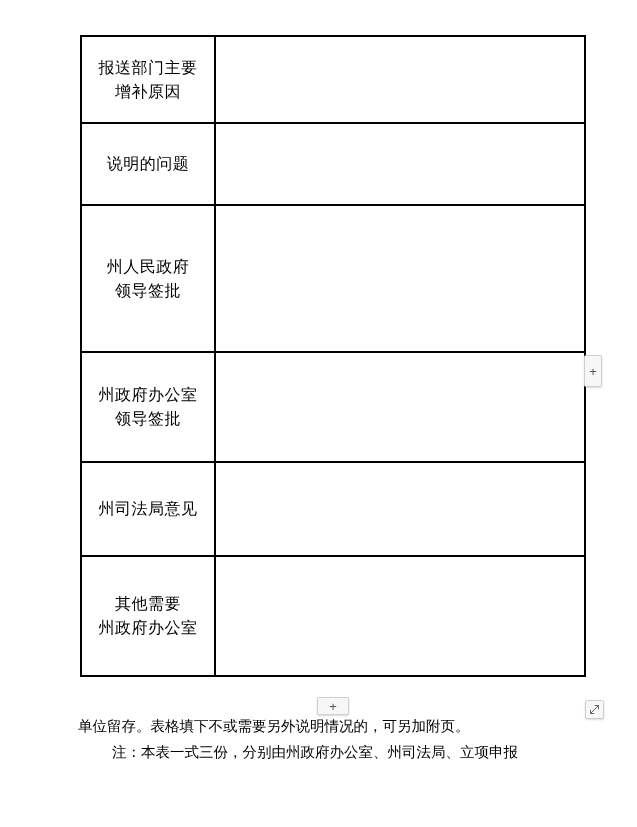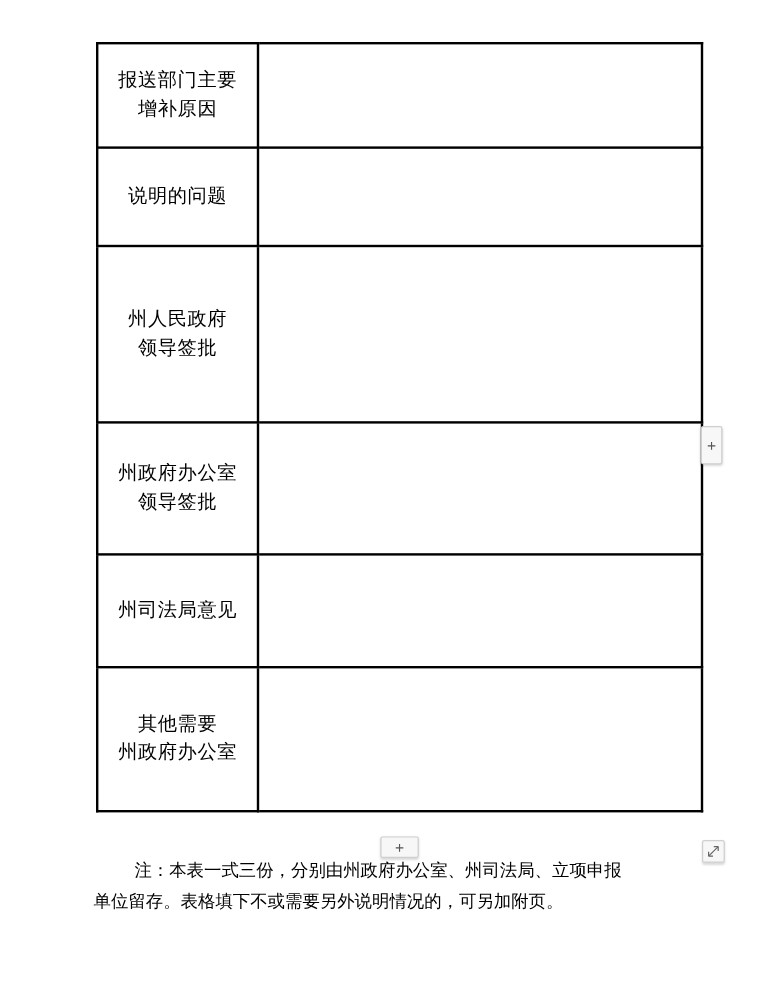--- a/index.html
+++ b/index.html
@@ -193,17 +193,17 @@
 
   <div class="resize-grip">
     <svg width="11" height="11" viewBox="0 0 11 11">
       <path d="M9.5 1.5 L1.5 9.5" stroke="#666" stroke-width="1" fill="none"></path>
       <path d="M9.5 1.5 L5.8 1.5 M9.5 1.5 L9.5 5.2" stroke="#666" stroke-width="1" fill="none"></path>
       <path d="M1.5 9.5 L5.2 9.5 M1.5 9.5 L1.5 5.8" stroke="#666" stroke-width="1" fill="none"></path>
     </svg>
   </div>
 
   <div class="note">
+    <div><span>单位留存。表格填下不或需要另外说明情况的，可另加附页。</span></div>
     <div><span class="indent"></span><span>注：本表一式三份，分别由州政府办公室、州司法局、立项申报</span></div>
-    <div><span>单位留存。表格填下不或需要另外说明情况的，可另加附页。</span></div>
   </div>
 
 </div>
 
 </body></html>

